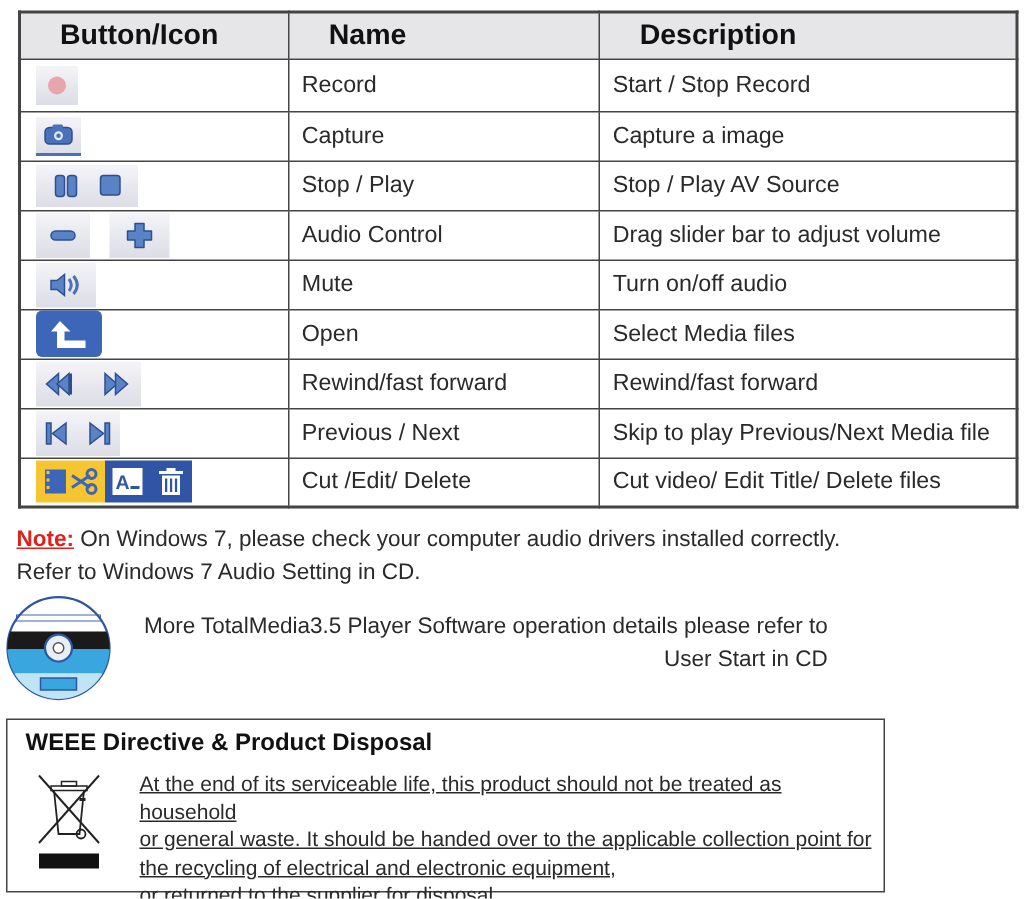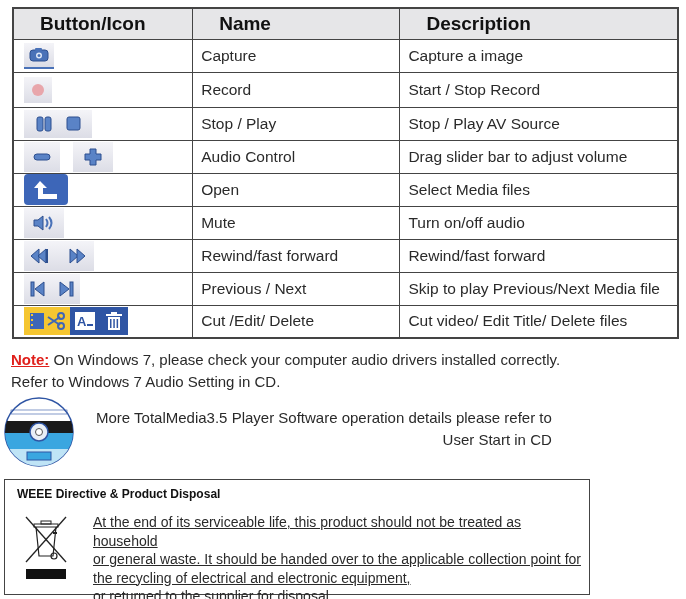--- a/index.html
+++ b/index.html
@@ -24,66 +24,66 @@
     table.ctl td.icons { padding-left: 10px; }
     col.c1 { width: 180px; } col.c2 { width: 208px; } col.c3 { width: 279px; }
     .ib { display: inline-flex; align-items: center; justify-content: center;
           height: 26px; vertical-align: middle; background: linear-gradient(#f4f4f8,#dcdde6); }
     .ib svg { display: block; }
     .note { position: absolute; left: 11px; top: 349px; font-size: 15px; line-height: 22px; color: #2a2a2a; }
     .note .lbl { color: #e0201b; font-weight: bold; text-decoration: underline; }
     .cd { position: absolute; left: 3px; top: 396px; }
     .cdtext { position: absolute; left: 96px; top: 407px; font-size: 15px; line-height: 22px; color: #2a2a2a; text-align: right; }
     .weee { position: absolute; left: 4px; top: 479px; width: 586px; height: 116px; border: 1.5px solid #444; }
-    .weee h3 { position: absolute; left: 12px; top: 7px; font-size: 12px; font-weight: bold; color: #111; }
+    .weee h3 { position: absolute; left: 12px; top: 7px; font-size: 16px; font-weight: bold; color: #111; }
     .weee .bin { position: absolute; left: 18px; top: 34px; }
     .weee p { position: absolute; left: 88px; top: 33px; font-size: 14px; line-height: 18.5px; color: #2a2a2a; width: 495px; text-decoration: underline; }
   </style>
 </head>
 <body>
 
 <table class="ctl">
   <colgroup>
       <col class="c1">
       <col class="c2">
       <col class="c3">
     </colgroup>
   <thead>
     <tr>
       <th>Button/Icon</th>
       <th>Name</th>
       <th>Description</th>
     </tr>
   </thead>
   <tbody>
+    <tr style="height:35px">
+      <td class="icons">
+        <span class="ib" style="width:28px;height:26px">
+          <svg width="14" height="14">
+              <circle cx="7" cy="7" r="6" fill="#e8a6ab"></circle>
+            </svg>
+        </span>
+      </td>
+      <td>Record</td>
+      <td>Start / Stop Record</td>
+    </tr>
     <tr>
       <td class="icons">
         <span class="ib" style="width:30px;height:26px;border-bottom:2px solid #4a72b8">
           <svg width="20" height="15">
               <rect x="1" y="3" width="18" height="11" rx="3" fill="#4a72b8" stroke="#2d4f8f"></rect>
               <rect x="6" y="1" width="7" height="3" rx="1" fill="#4a72b8"></rect>
               <circle cx="10" cy="8.5" r="3" fill="#dfe8f7"></circle>
               <circle cx="10" cy="8.5" r="1.5" fill="#4a72b8"></circle>
             </svg>
         </span>
       </td>
       <td>Capture</td>
       <td>Capture a image</td>
     </tr>
-    <tr style="height:35px">
-      <td class="icons">
-        <span class="ib" style="width:28px;height:26px">
-          <svg width="14" height="14">
-              <circle cx="7" cy="7" r="6" fill="#e8a6ab"></circle>
-            </svg>
-        </span>
-      </td>
-      <td>Record</td>
-      <td>Start / Stop Record</td>
-    </tr>
     <tr>
       <td class="icons">
         <span class="ib" style="width:68px;height:28px;gap:14px">
           <svg width="16" height="16">
               <rect x="1" y="1" width="6" height="14" rx="2" fill="#5a83c6" stroke="#2d4f8f"></rect>
               <rect x="9" y="1" width="6" height="14" rx="2" fill="#5a83c6" stroke="#2d4f8f"></rect>
             </svg>
           <svg width="15" height="15">
               <rect x="1" y="1" width="13" height="13" rx="2" fill="#5a83c6" stroke="#2d4f8f"></rect>
             </svg>
@@ -100,44 +100,44 @@
             </svg>
         </span>
         <span class="ib" style="width:40px;height:30px;margin-left:9px">
           <svg width="18" height="18">
               <path d="M6 1h6v5h5v6h-5v5h-6v-5h-5v-6h5z" fill="#5a83c6" stroke="#2d4f8f" stroke-linejoin="round"></path>
             </svg>
         </span>
       </td>
       <td>Audio Control</td>
       <td>Drag slider bar to adjust volume</td>
-    </tr>
-    <tr>
-      <td class="icons">
-        <span class="ib" style="width:44px;height:31px;background:#3d66b8;border-radius:4px">
-          <svg width="30" height="20">
-              <path d="M9 1l7 7h-4v6h14v5h-19v-11h-4z" fill="#fff"></path>
-            </svg>
-        </span>
-      </td>
-      <td>Open</td>
-      <td>Select Media files</td>
     </tr>
     <tr>
       <td class="icons">
         <span class="ib" style="width:40px;height:30px">
           <svg width="22" height="16">
               <path d="M1 5h4l5-4v14l-5-4h-4z" fill="#5a83c6" stroke="#2d4f8f"></path>
               <path d="M13 4q3 4 0 8" stroke="#4a72b8" stroke-width="2" fill="none"></path>
               <path d="M16 2q5 6 0 12" stroke="#4a72b8" stroke-width="2" fill="none"></path>
             </svg>
         </span>
       </td>
       <td>Mute</td>
       <td>Turn on/off audio</td>
+    </tr>
+    <tr>
+      <td class="icons">
+        <span class="ib" style="width:44px;height:31px;background:#3d66b8;border-radius:4px">
+          <svg width="30" height="20">
+              <path d="M9 1l7 7h-4v6h14v5h-19v-11h-4z" fill="#fff"></path>
+            </svg>
+        </span>
+      </td>
+      <td>Open</td>
+      <td>Select Media files</td>
     </tr>
     <tr>
       <td class="icons">
         <span class="ib" style="width:70px;height:30px;gap:18px">
           <svg width="20" height="16">
               <path d="M9 1l-8 7 8 7z" fill="#5a83c6" stroke="#2d4f8f"></path>
               <path d="M16 1l-8 7 8 7z" fill="#5a83c6" stroke="#2d4f8f"></path>
               <rect x="16" y="1" width="2" height="14" fill="#2d4f8f"></rect>
             </svg>
           <svg width="20" height="16">

